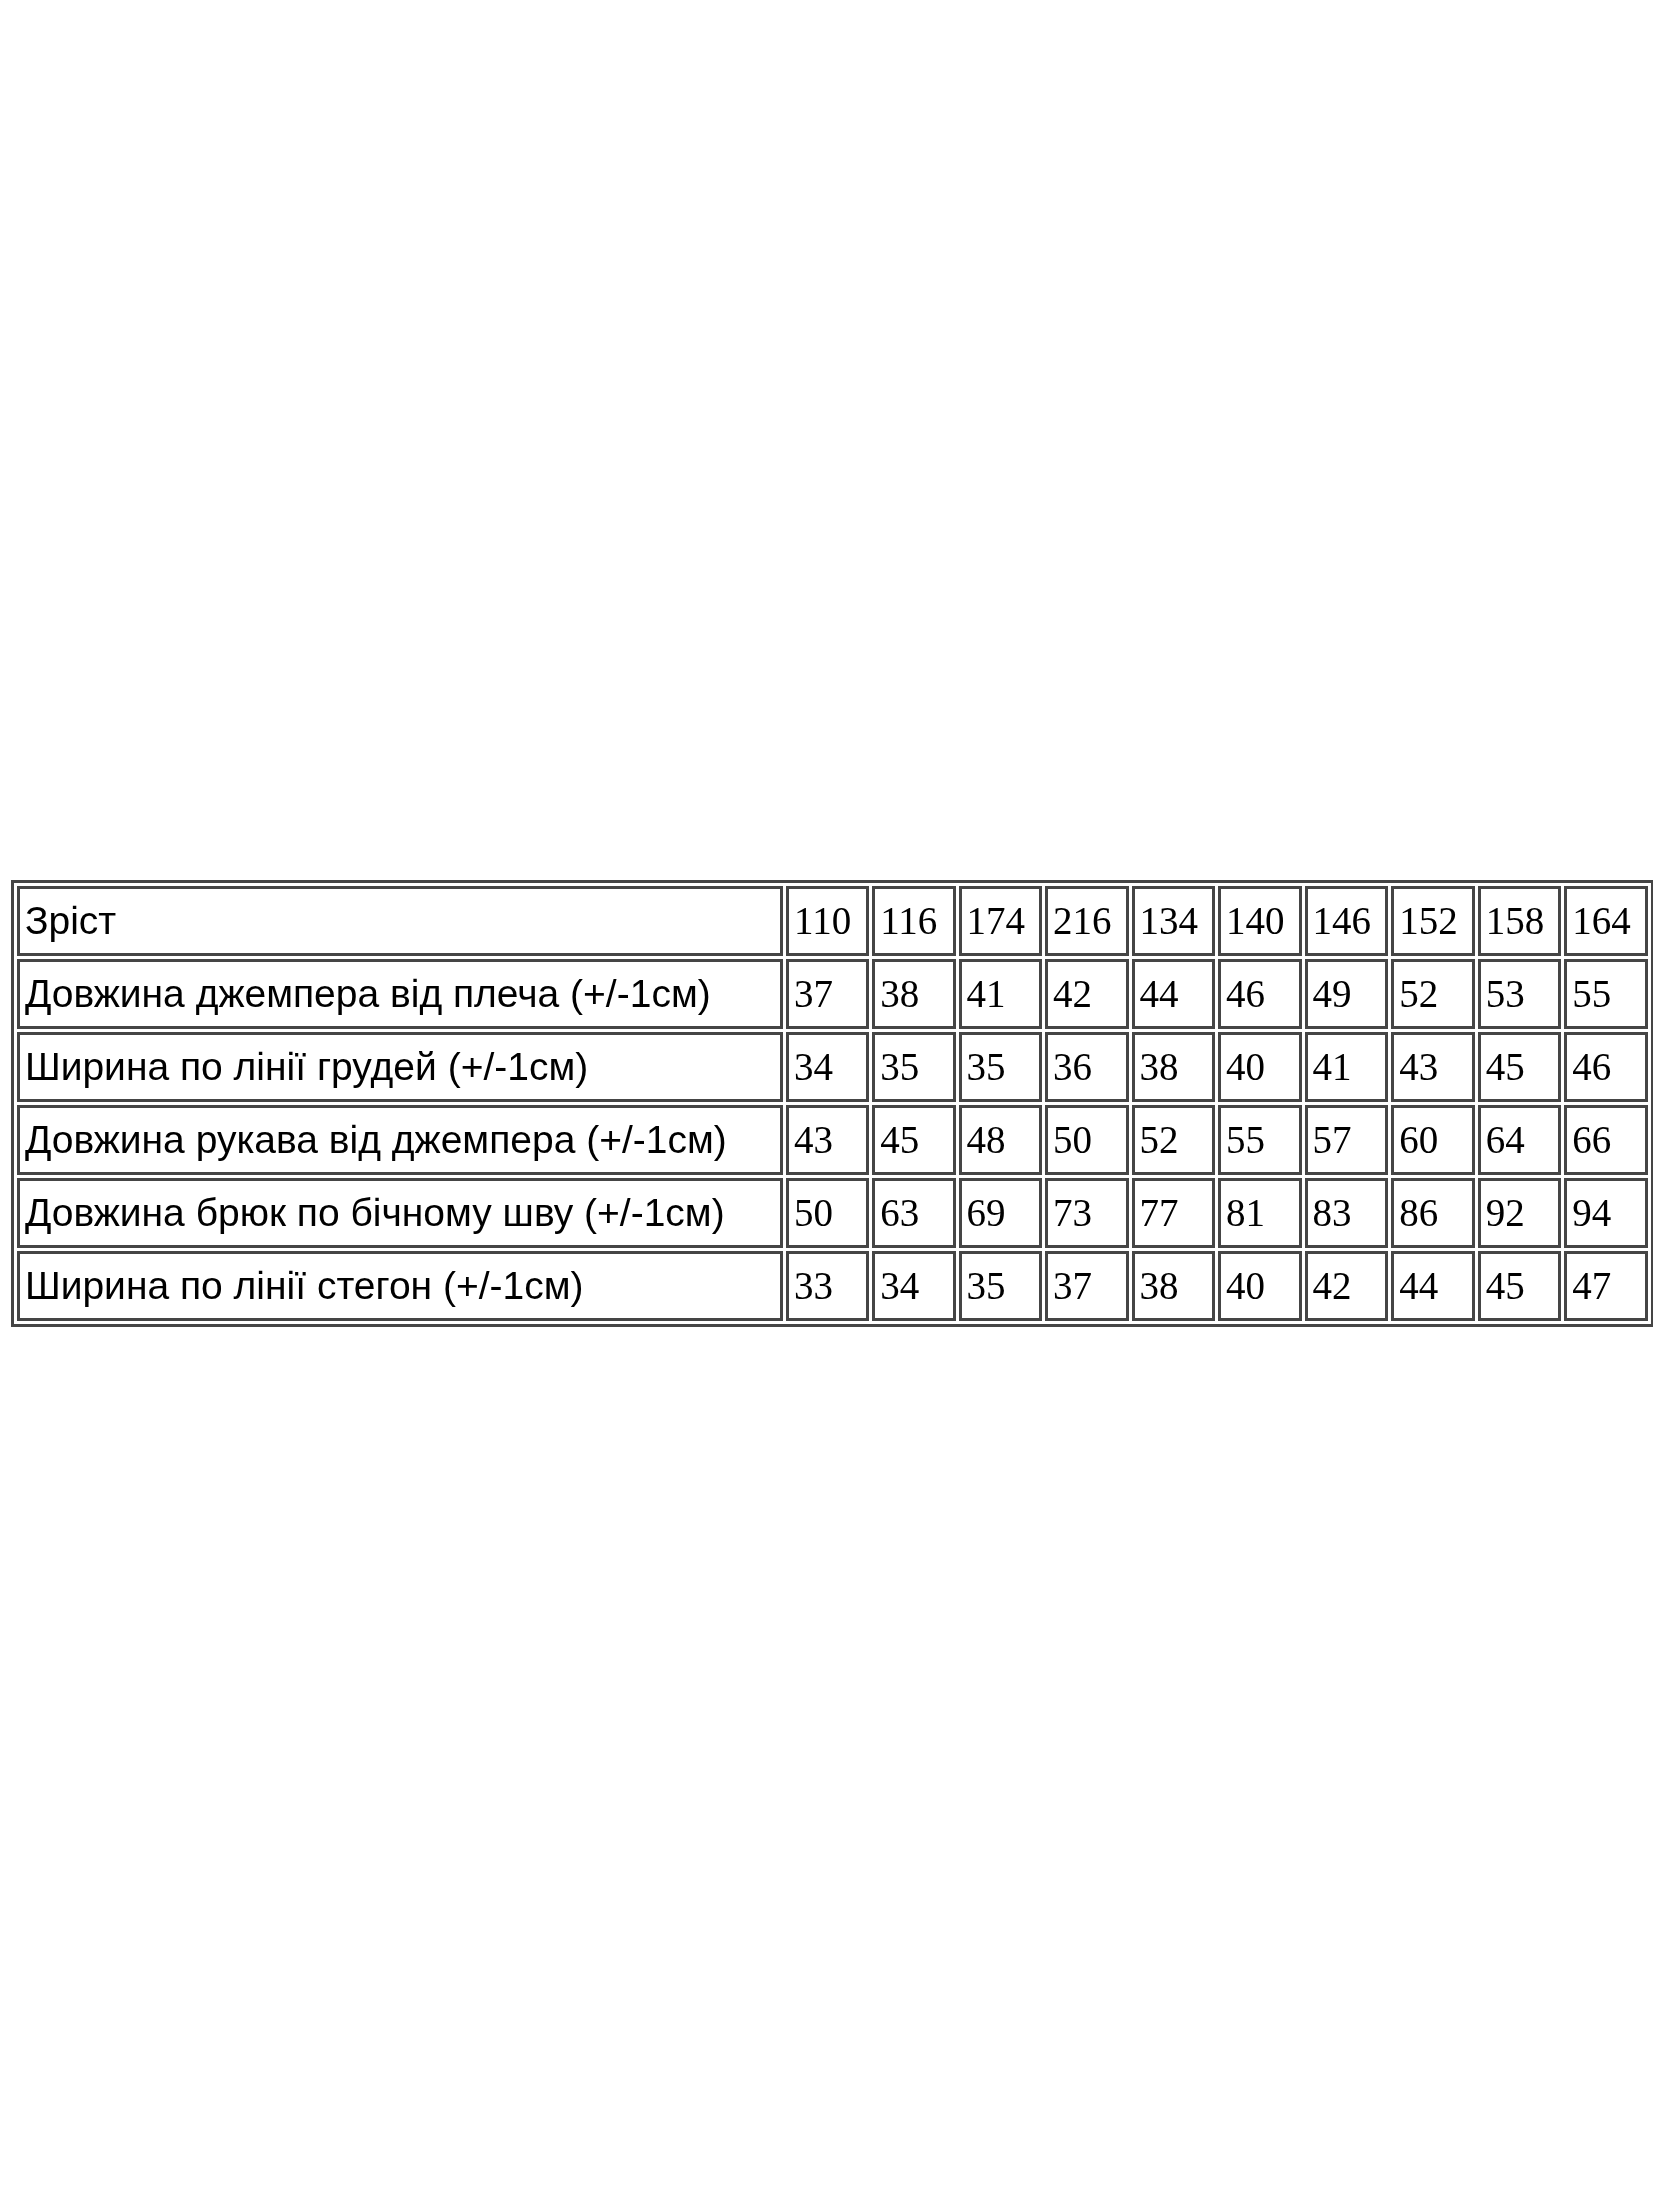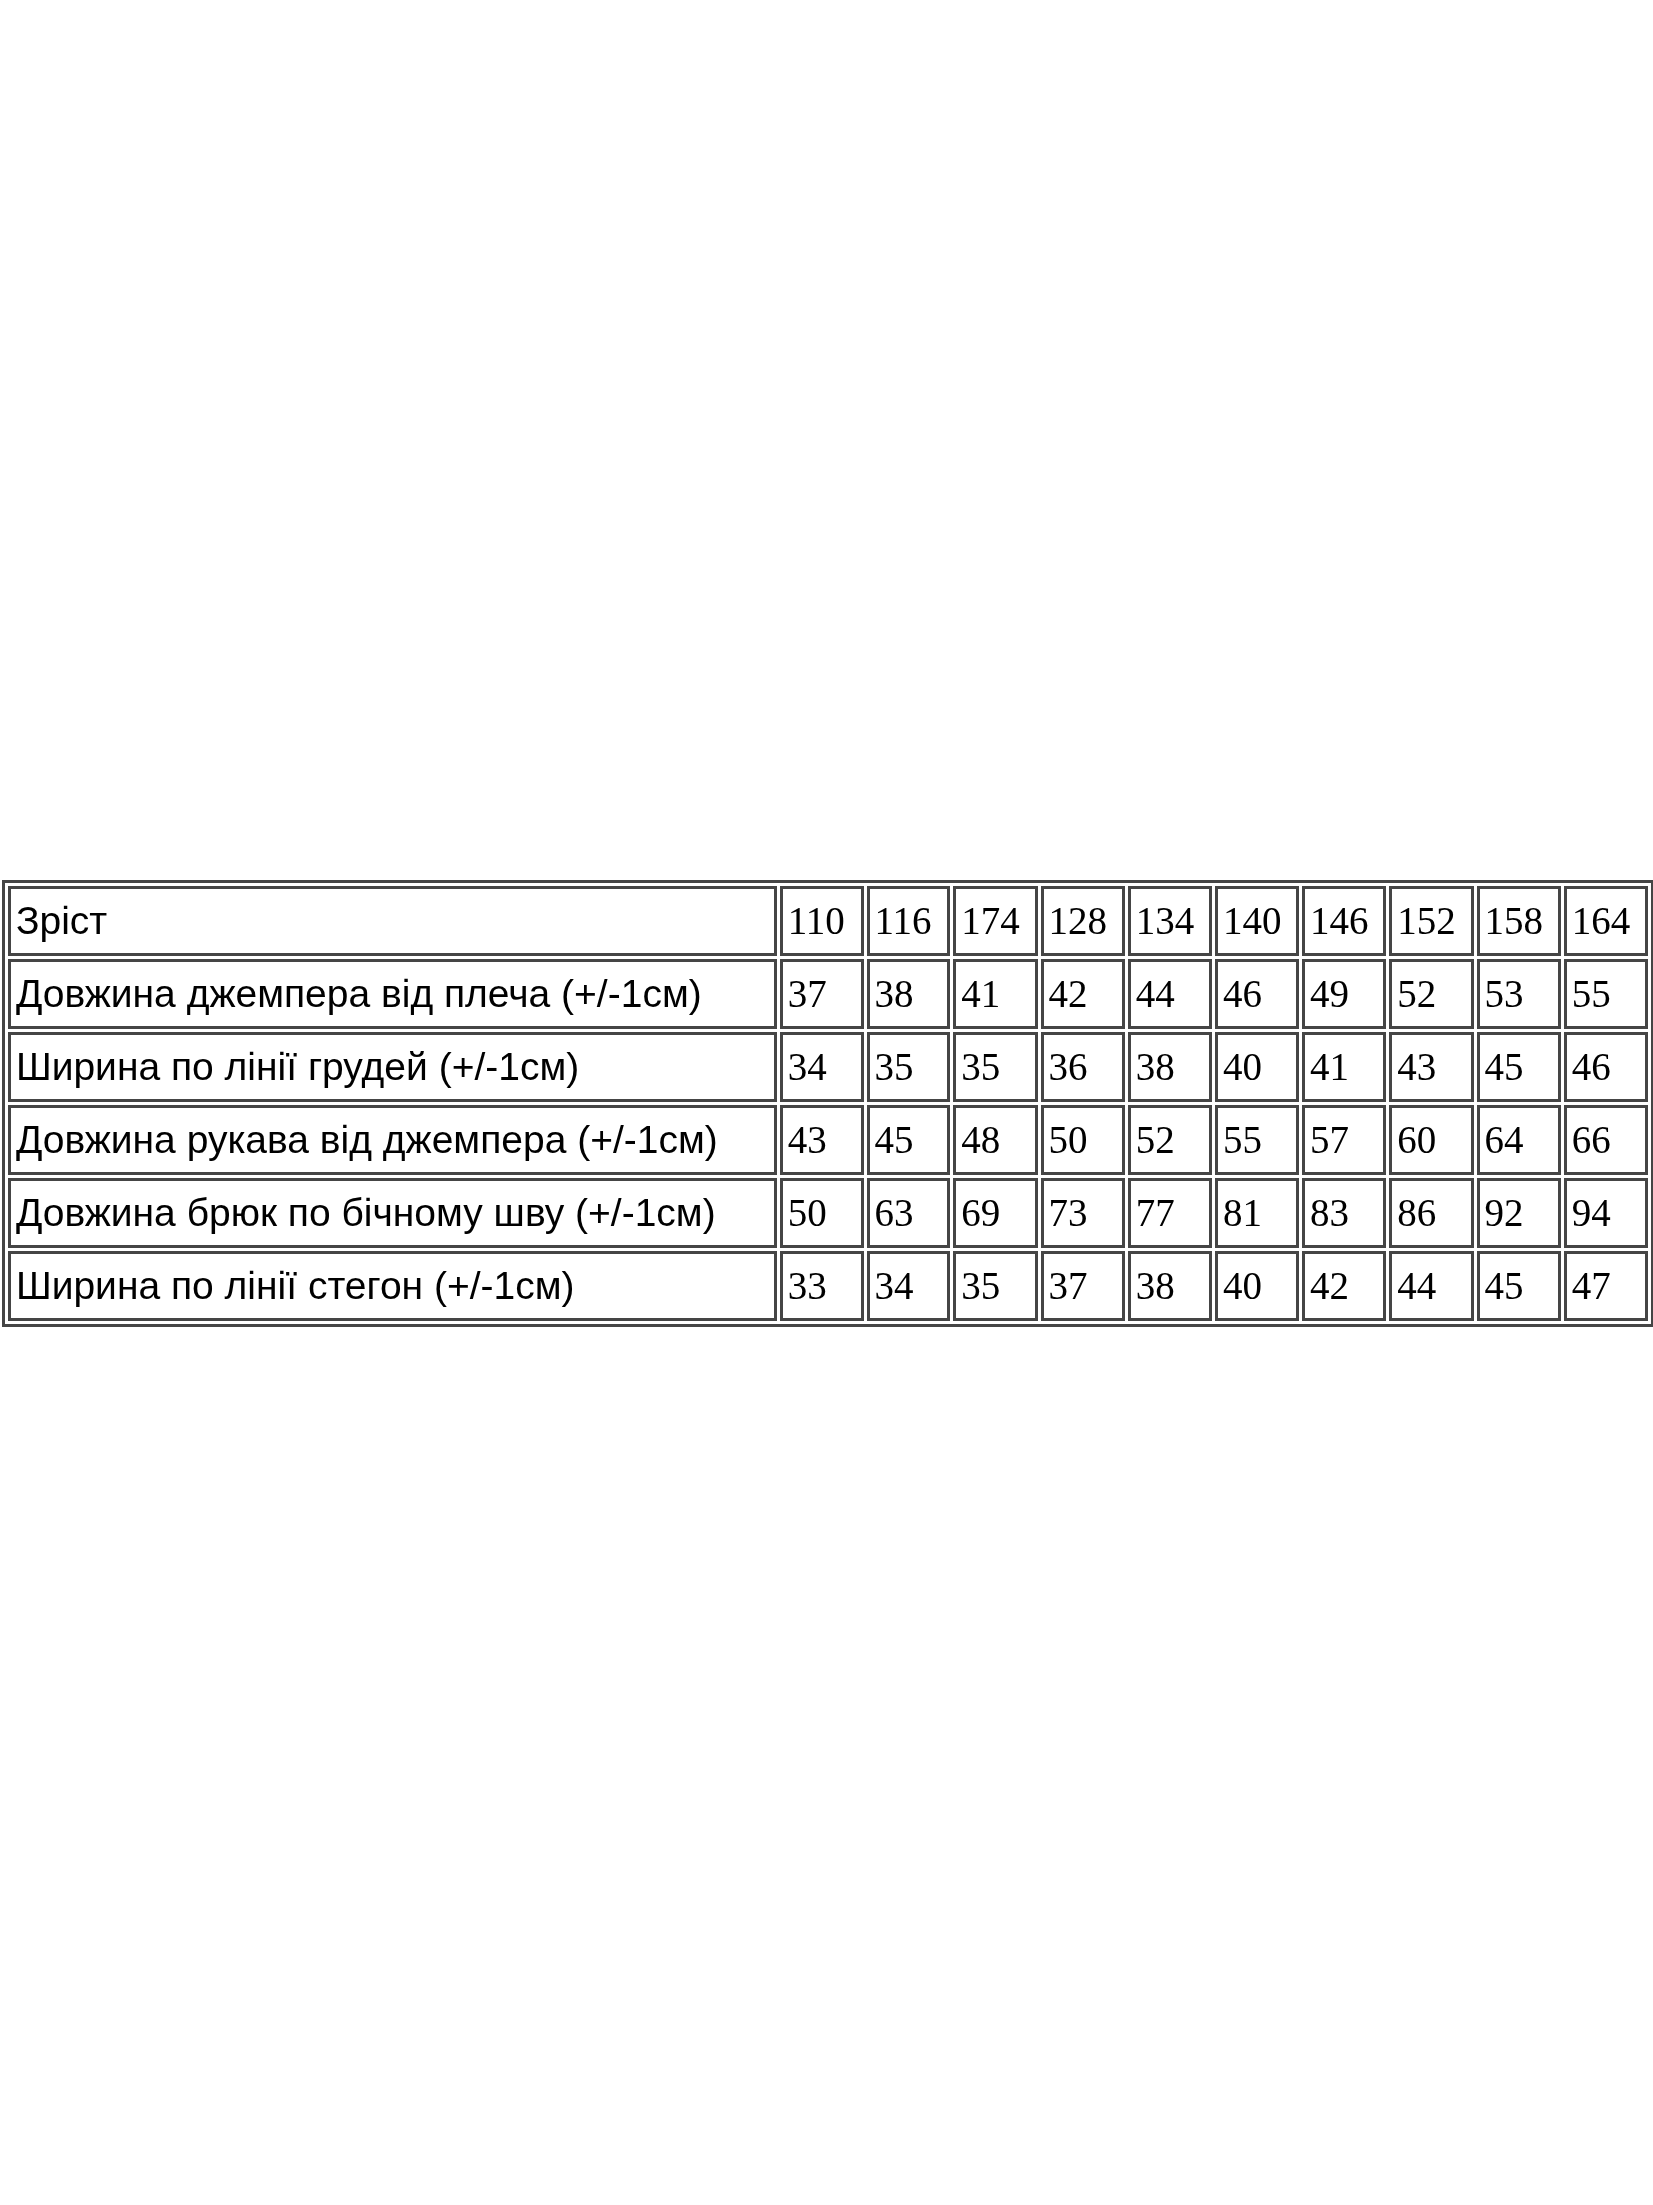--- a/index.html
+++ b/index.html
@@ -10,21 +10,21 @@
   #screen {
     position: relative;
     width: 1654px;
     height: 2205px;
     background: #ffffff;
     overflow: hidden;
     font-family: "Liberation Sans", "DejaVu Sans", sans-serif;
   }
   table.size-table {
     position: absolute;
-    left: 2px;
+    left: 11px;
     top: 880px;
     border-collapse: separate;
     border-spacing: 3.3px;
     border: 3.3px solid #454545;
     background: #ffffff;
     table-layout: fixed;
   }
   table.size-table td {
     border: 3.3px solid #454545;
     background: #ffffff;
@@ -45,21 +45,21 @@
 <body>
 
 <div id="screen">
   <table class="size-table">
     <tbody>
         <tr>
           <td class="label-cell">Зріст</td>
           <td class="value-cell">110</td>
           <td class="value-cell">116</td>
           <td class="value-cell">174</td>
-          <td class="value-cell">128</td>
+          <td class="value-cell">216</td>
           <td class="value-cell">134</td>
           <td class="value-cell">140</td>
           <td class="value-cell">146</td>
           <td class="value-cell">152</td>
           <td class="value-cell">158</td>
           <td class="value-cell">164</td>
         </tr>
         <tr>
           <td class="label-cell">Довжина джемпера від плеча (+/-1см)</td>
           <td class="value-cell">37</td>

